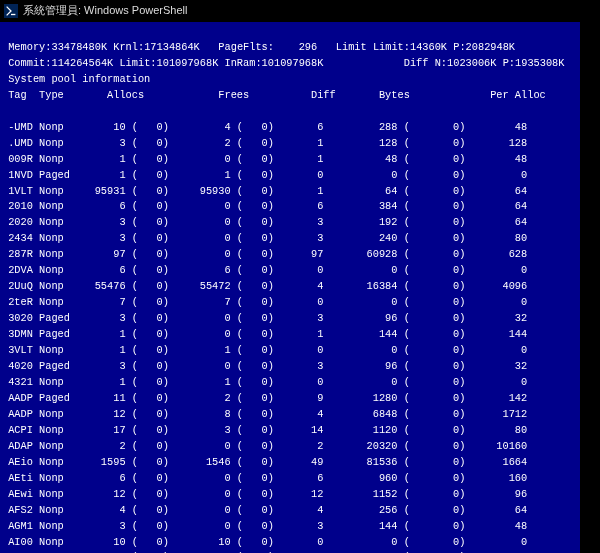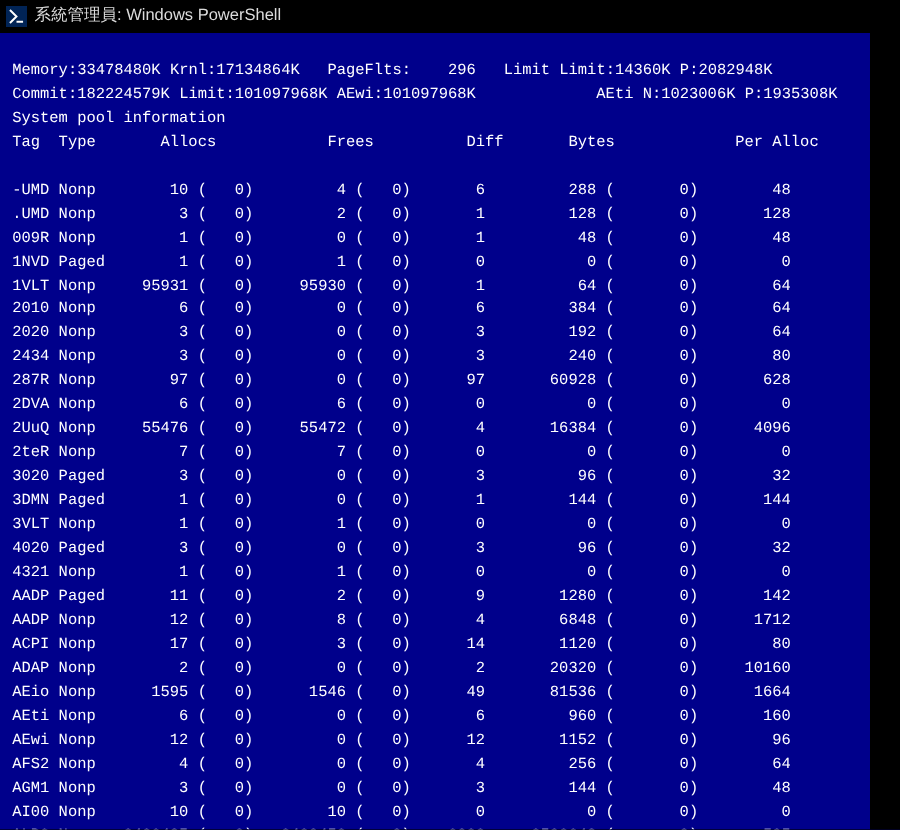--- a/index.html
+++ b/index.html
@@ -20,19 +20,19 @@
       <svg viewBox="0 0 16 16">
           <rect x="0" y="0" width="16" height="16" fill="#012456"></rect>
           <path d="M3 3 L8 8 L3 13" stroke="#fff" stroke-width="1.5" fill="none"></path>
           <line x1="8" y1="12" x2="13" y2="12" stroke="#fff" stroke-width="1.5"></line>
         </svg>
     </span>
     <span>系統管理員: Windows PowerShell</span>
   </div>
   <div class="content">
 <span class="hdr"> <span>Memory</span>:<span>33478480K</span> <span>Krnl</span>:<span>17134864K</span>   <span>PageFlts</span>:    <span>296</span>   <span>Limit</span> <span>Limit</span>:<span>14360K</span> <span>P</span>:<span>2082948K</span></span>
-<span class="hdr"> <span>Commit</span>:<span>182224579K</span> <span>Limit</span>:<span>101097968K</span> <span>AEwi</span>:<span>101097968K</span>             <span>AEti</span> <span>N</span>:<span>1023006K</span> <span>P</span>:<span>1935308K</span></span>
+<span class="hdr"> <span>Commit</span>:<span>114264564K</span> <span>Limit</span>:<span>101097968K</span> <span>InRam</span>:<span>101097968K</span>             <span>Diff</span> <span>N</span>:<span>1023006K</span> <span>P</span>:<span>1935308K</span></span>
 <span class="hdr"> System pool information</span>
 <span class="hdr" id="colhdr"> Tag  Type       Allocs            Frees          Diff       Bytes             Per Alloc</span>
 <span class="hdr"> </span>
 <div id="rows"><div class="row"> -UMD Nonp        10 (   0)         4 (   0)       6         288 (       0)        48</div><div class="row"> .UMD Nonp         3 (   0)         2 (   0)       1         128 (       0)       128</div><div class="row"> 009R Nonp         1 (   0)         0 (   0)       1          48 (       0)        48</div><div class="row"> 1NVD Paged        1 (   0)         1 (   0)       0           0 (       0)         0</div><div class="row"> 1VLT Nonp     95931 (   0)     95930 (   0)       1          64 (       0)        64</div><div class="row"> 2010 Nonp         6 (   0)         0 (   0)       6         384 (       0)        64</div><div class="row"> 2020 Nonp         3 (   0)         0 (   0)       3         192 (       0)        64</div><div class="row"> 2434 Nonp         3 (   0)         0 (   0)       3         240 (       0)        80</div><div class="row"> 287R Nonp        97 (   0)         0 (   0)      97       60928 (       0)       628</div><div class="row"> 2DVA Nonp         6 (   0)         6 (   0)       0           0 (       0)         0</div><div class="row"> 2UuQ Nonp     55476 (   0)     55472 (   0)       4       16384 (       0)      4096</div><div class="row"> 2teR Nonp         7 (   0)         7 (   0)       0           0 (       0)         0</div><div class="row"> 3020 Paged        3 (   0)         0 (   0)       3          96 (       0)        32</div><div class="row"> 3DMN Paged        1 (   0)         0 (   0)       1         144 (       0)       144</div><div class="row"> 3VLT Nonp         1 (   0)         1 (   0)       0           0 (       0)         0</div><div class="row"> 4020 Paged        3 (   0)         0 (   0)       3          96 (       0)        32</div><div class="row"> 4321 Nonp         1 (   0)         1 (   0)       0           0 (       0)         0</div><div class="row"> AADP Paged       11 (   0)         2 (   0)       9        1280 (       0)       142</div><div class="row"> AADP Nonp        12 (   0)         8 (   0)       4        6848 (       0)      1712</div><div class="row"> ACPI Nonp        17 (   0)         3 (   0)      14        1120 (       0)        80</div><div class="row"> ADAP Nonp         2 (   0)         0 (   0)       2       20320 (       0)     10160</div><div class="row"> AEio Nonp      1595 (   0)      1546 (   0)      49       81536 (       0)      1664</div><div class="row"> AEti Nonp         6 (   0)         0 (   0)       6         960 (       0)       160</div><div class="row"> AEwi Nonp        12 (   0)         0 (   0)      12        1152 (       0)        96</div><div class="row"> AFS2 Nonp         4 (   0)         0 (   0)       4         256 (       0)        64</div><div class="row"> AGM1 Nonp         3 (   0)         0 (   0)       3         144 (       0)        48</div><div class="row"> AI00 Nonp        10 (   0)        10 (   0)       0           0 (       0)         0</div><div class="row"> ALPC Nonp   2426485 (   0)   2420452 (   0)    6033     3593648 (       0)       595</div></div>
   </div>
 </div>
 
 </body></html>

